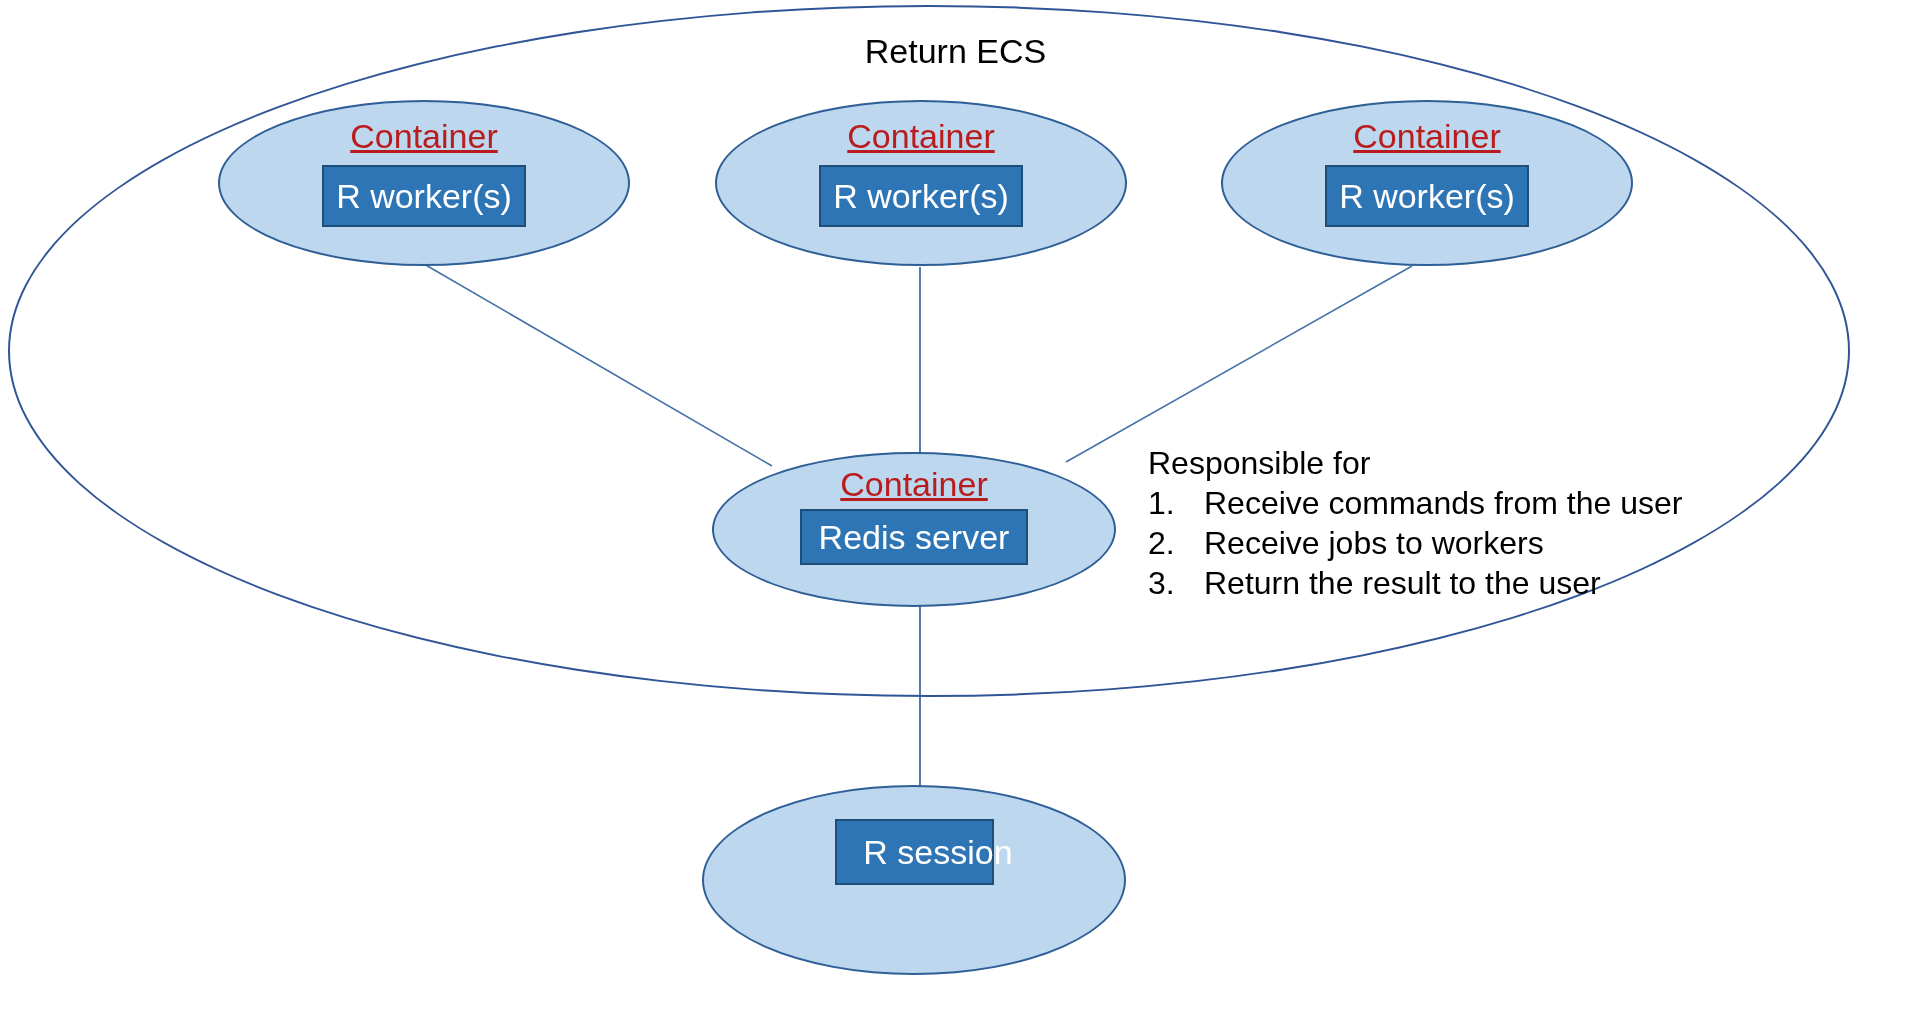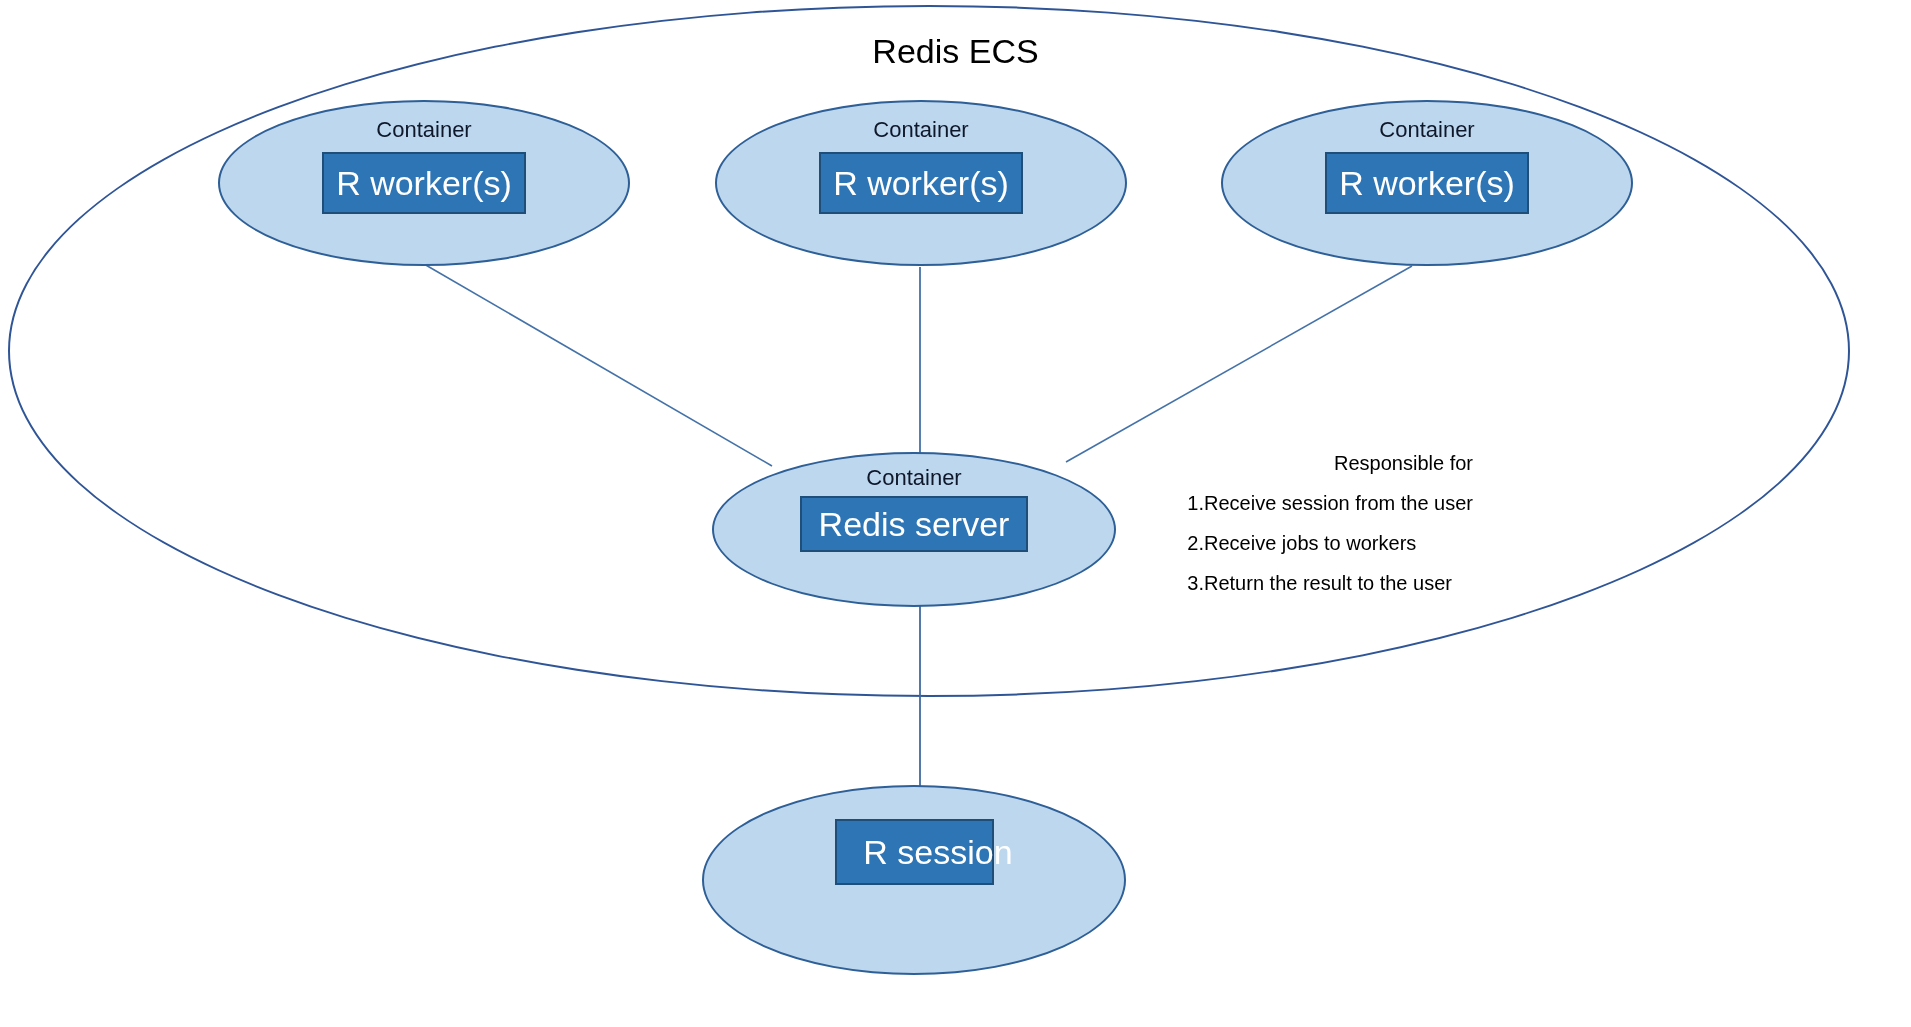--- a/index.html
+++ b/index.html
@@ -31,24 +31,25 @@
     box-sizing: border-box;
     border-radius: 50%;
     background: #bdd7ee;
     border: 2.5px solid #2e5f96;
     display: flex;
     flex-direction: column;
     align-items: center;
     justify-content: flex-start;
   }
   .node-title {
-    font-size: 22px;
+    font-size: 34px;
     line-height: 1.1;
-    color: #0f172a;
-    white-space: nowrap;
+    color: #b91c1c;
+    white-space: nowrap;
+    text-decoration: underline;
   }
   .node-title.bottom-title {
     order: 3;
     margin-top: 6px;
   }
   .inner-box {
     box-sizing: border-box;
     background: #2e75b6;
     border: 2px solid #1f4e79;
     color: #ffffff;
@@ -123,44 +124,43 @@
     width: 159px;
     height: 66px;
     padding-left: 48px;
   }
 
   
   #responsible-block {
     position: absolute;
     left: 1148px;
     top: 443px;
-    font-size: 20px;
+    font-size: 32px;
     line-height: 40px;
     color: #000000;
-    text-align: right;
   }
   #responsible-heading {
     white-space: nowrap;
   }
   .resp-row {
     display: flex;
     white-space: nowrap;
   }
   .resp-num {
     width: 56px;
     flex: 0 0 56px;
   }
 </style>
 </head>
 <body>
 
 <div id="canvas">
 
   <div id="ecs-boundary"></div>
-  <div id="ecs-label">Redis ECS</div>
+  <div id="ecs-label">Return ECS</div>
 
   <svg id="wires" viewBox="0 0 1911 1027">
     <line x1="424" y1="264" x2="772" y2="466" stroke="#4472a8" stroke-width="1.6"></line>
     <line x1="920" y1="267" x2="920" y2="455" stroke="#4472a8" stroke-width="1.8"></line>
     <line x1="1412" y1="266" x2="1066" y2="462" stroke="#4472a8" stroke-width="1.6"></line>
     <line x1="920" y1="605" x2="920" y2="788" stroke="#3f6a9e" stroke-width="1.8"></line>
   </svg>
 
   <div class="node worker-node" id="worker-node-1">
     <div class="node-title">Container</div>
@@ -183,21 +183,21 @@
   </div>
 
   <div class="node" id="local-node">
     <div class="inner-box">R session</div>
   </div>
 
   <div id="responsible-block">
     <div id="responsible-heading">Responsible for</div>
     <div class="resp-row">
       <span class="resp-num">1.</span>
-      <span>Receive session from the user</span>
+      <span>Receive commands from the user</span>
     </div>
     <div class="resp-row">
       <span class="resp-num">2.</span>
       <span>Receive jobs to workers</span>
     </div>
     <div class="resp-row">
       <span class="resp-num">3.</span>
       <span>Return the result to the user</span>
     </div>
   </div>

